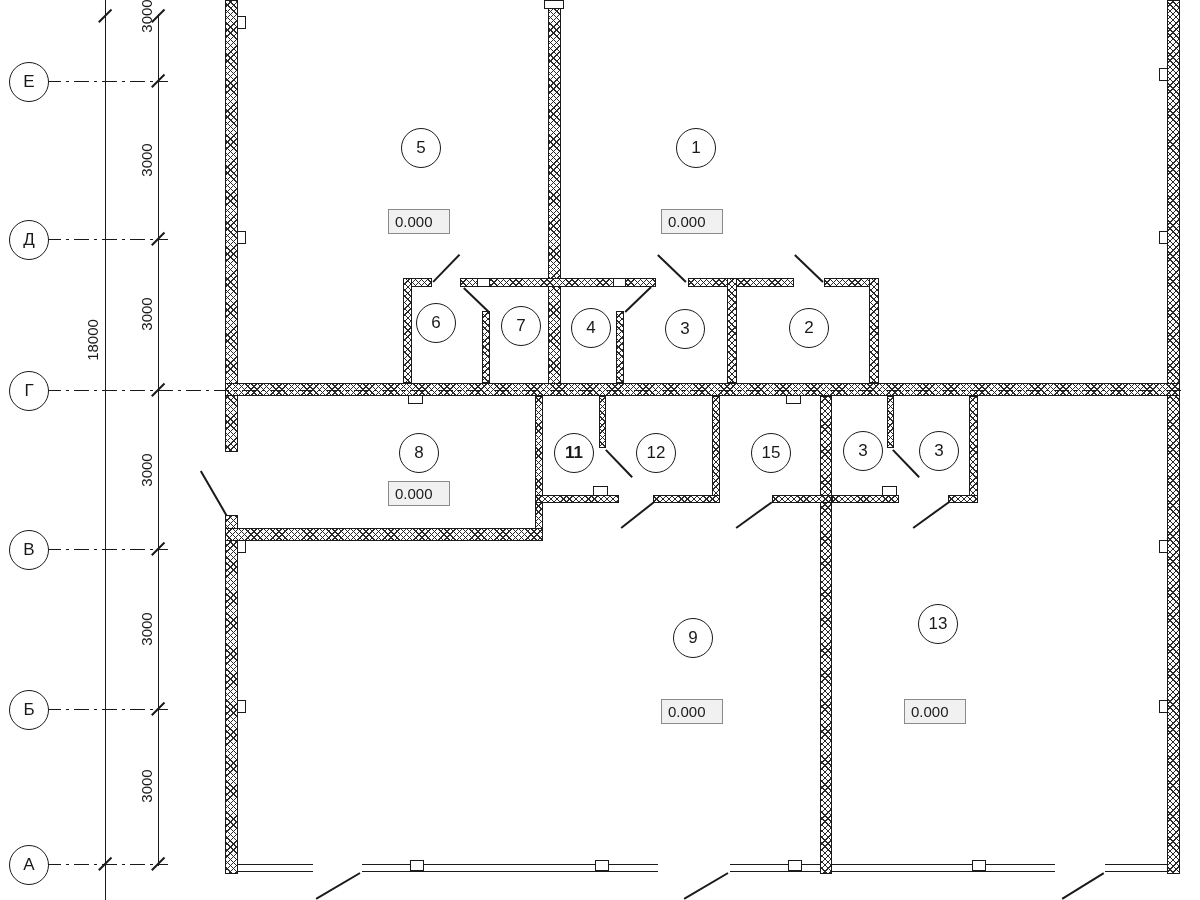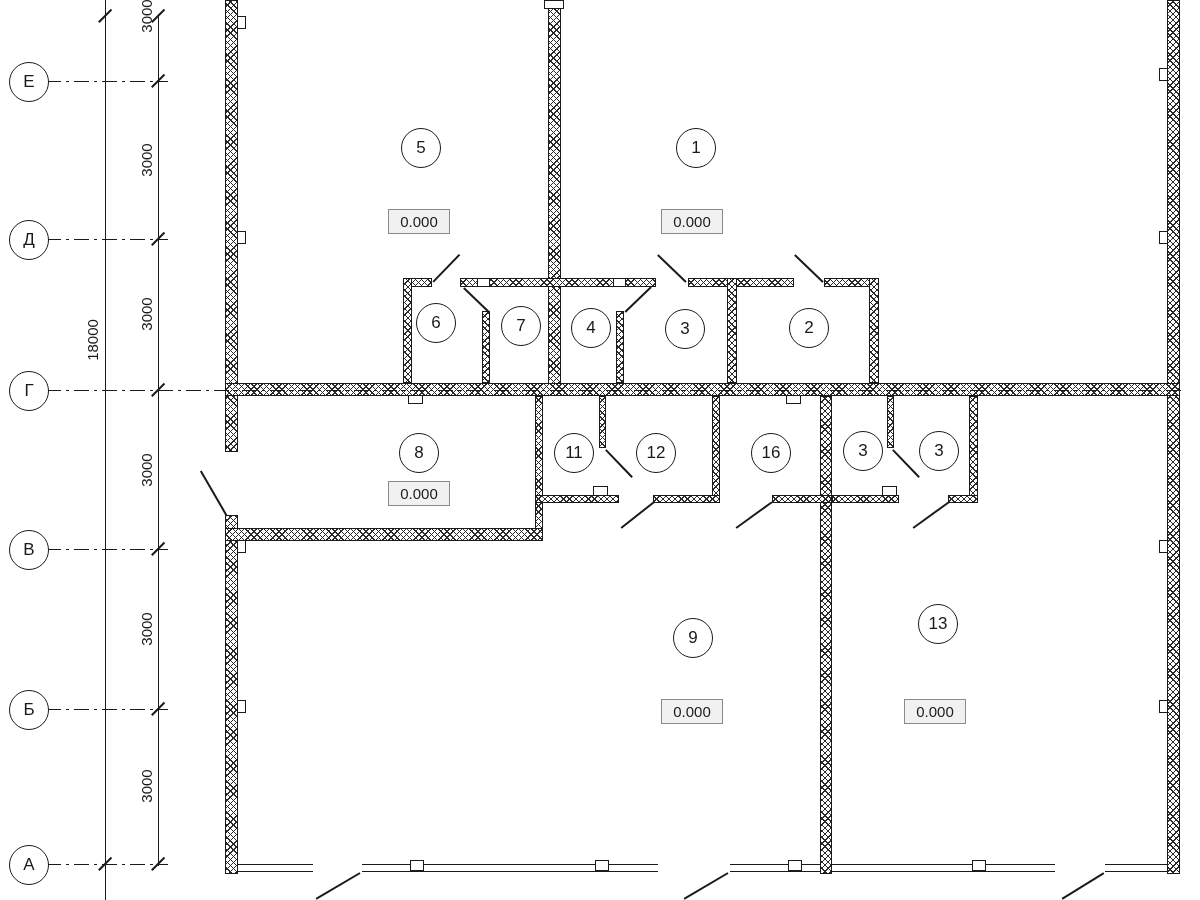--- a/index.html
+++ b/index.html
@@ -33,22 +33,22 @@
     transform:rotate(-45deg); z-index:5;
   }
   .axis-circle, .room-circle {
     position:absolute; width:38px; height:38px; border:1.5px solid #1a1a1a;
     border-radius:50%; background:#fff; display:flex; align-items:center;
     justify-content:center; font-size:17px; z-index:6;
   }
   .elev-box {
     position:absolute; min-width:62px; height:25px; box-sizing:border-box;
     border:1px solid #8a8a8a; background:#f1f1f1; display:flex;
-    align-items:center; justify-content:center; font-size:15px; z-index:6;
-    padding:0 0;
+    align-items:center; font-size:15px; z-index:6;
+    padding:0 6px;
   }
   .dim-label {
     position:absolute; font-size:15px; white-space:nowrap;
     transform:translate(-50%,-50%) rotate(-90deg); z-index:6;
   }
   .leaf {
     position:absolute; height:1.5px; background:#1a1a1a;
     transform-origin:0 50%; z-index:2;
   }
 </style>
@@ -192,28 +192,28 @@
     </div>
   <div class="room-circle" style="left:665px; top:309px;">
       <span>3</span>
     </div>
   <div class="room-circle" style="left:789px; top:308px;">
       <span>2</span>
     </div>
   <div class="room-circle" style="left:399px; top:433px;">
       <span>8</span>
     </div>
-  <div class="room-circle" style="left:554px; top:433px;">
+  <div class="room-circle" style="left:554px; top:433px;font-weight:bold;">
       <span>11</span>
     </div>
   <div class="room-circle" style="left:636px; top:433px;">
       <span>12</span>
     </div>
   <div class="room-circle" style="left:751px; top:433px;">
-      <span>16</span>
+      <span>15</span>
     </div>
   <div class="room-circle" style="left:843px; top:431px;">
       <span>3</span>
     </div>
   <div class="room-circle" style="left:919px; top:431px;">
       <span>3</span>
     </div>
   <div class="room-circle" style="left:673px; top:618px;">
       <span>9</span>
     </div>

